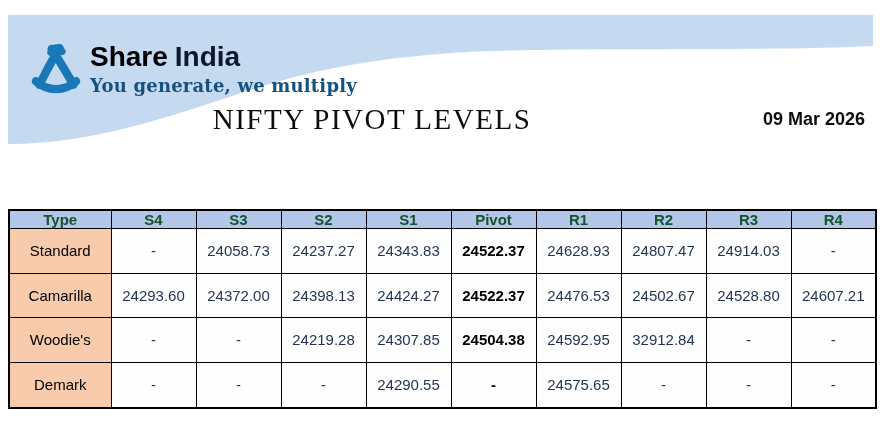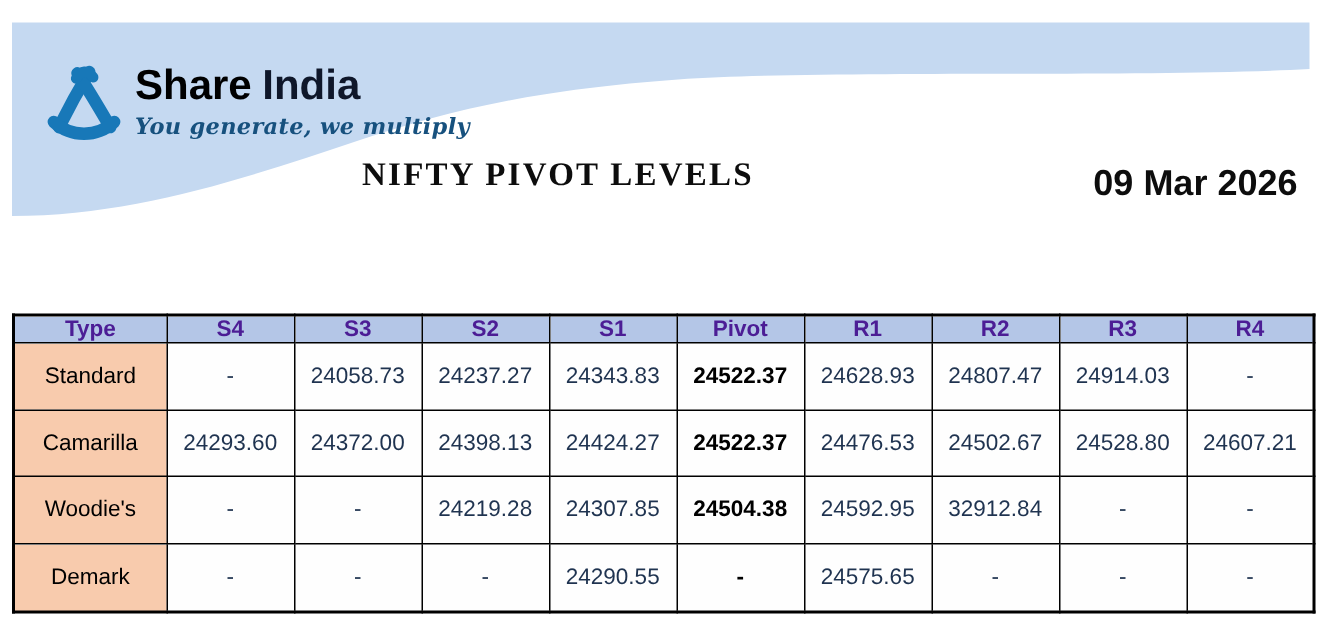--- a/index.html
+++ b/index.html
@@ -9,43 +9,43 @@
     -webkit-font-smoothing:antialiased;
   }
   
   .banner-svg{position:absolute;left:0;top:0;}
   .logo{position:absolute;left:28px;top:40px;display:flex;align-items:flex-start;}
   .logo-mark{width:56px;height:58px;margin-right:6px;}
   .logo-text{padding-top:2px;}
   .brand-line{font-weight:bold;font-size:28px;line-height:30px;letter-spacing:0px;font-family:"Liberation Sans",sans-serif;}
   .brand-share{color:#000000;}
   .brand-india{color:#0f172a;margin-left:7px;}
-  .tagline{font-family:"DejaVu Serif","Liberation Serif",serif;font-style:italic;font-weight:bold;
-    font-size:15px;color:#17517E;margin-top:3px;letter-spacing:0.2px;}
+  .tagline{font-family:"DejaVu Serif","Liberation Serif",serif;font-weight:bold;
+    font-size:18px;color:#17517E;margin-top:3px;letter-spacing:0.2px;}
   
   .page-title{
     position:absolute;left:0;top:103px;width:744px;text-align:center;
-    font-family:"Liberation Serif",serif;font-weight:bold;font-size:22px;
+    font-family:"Liberation Serif",serif;font-weight:normal;font-size:29px;
     letter-spacing:1.5px;color:#0d0d0d;
   }
   .report-date{
-    position:absolute;right:19px;top:109px;font-size:24px;font-weight:bold;color:#0d0d0d;
+    position:absolute;right:19px;top:109px;font-size:18px;font-weight:bold;color:#0d0d0d;
   }
   
   table.pivot-table{
     position:absolute;left:8px;top:209px;width:869px;height:200px;
     border-collapse:collapse;table-layout:fixed;
     font-family:"Liberation Sans",sans-serif;
   }
   .pivot-table td,.pivot-table th{
     border:1.4px solid #000;text-align:center;vertical-align:middle;
     font-size:15px;padding:0;overflow:hidden;white-space:nowrap;
   }
   .pivot-table{border:2.2px solid #000;}
-  .pivot-table th{background:#B4C6E7;font-weight:bold;color:#4c1d95;}
+  .pivot-table th{background:#B4C6E7;font-weight:bold;color:#14532d;}
   .pivot-table td{background:#FEFEFE;color:#1F3350;}
   .pivot-table td.row-label{background:#F8CBAD;font-weight:normal;color:#000;}
   .pivot-table td.pivot-col{font-weight:bold;color:#000;}
   .pivot-table col.c-type{width:102px;}
 </style>
 </head>
 <body>
 
 <svg class="banner-svg" width="884" height="160" viewBox="0 0 884 160">
   <path d="M8 15 L873 15 L873 46

